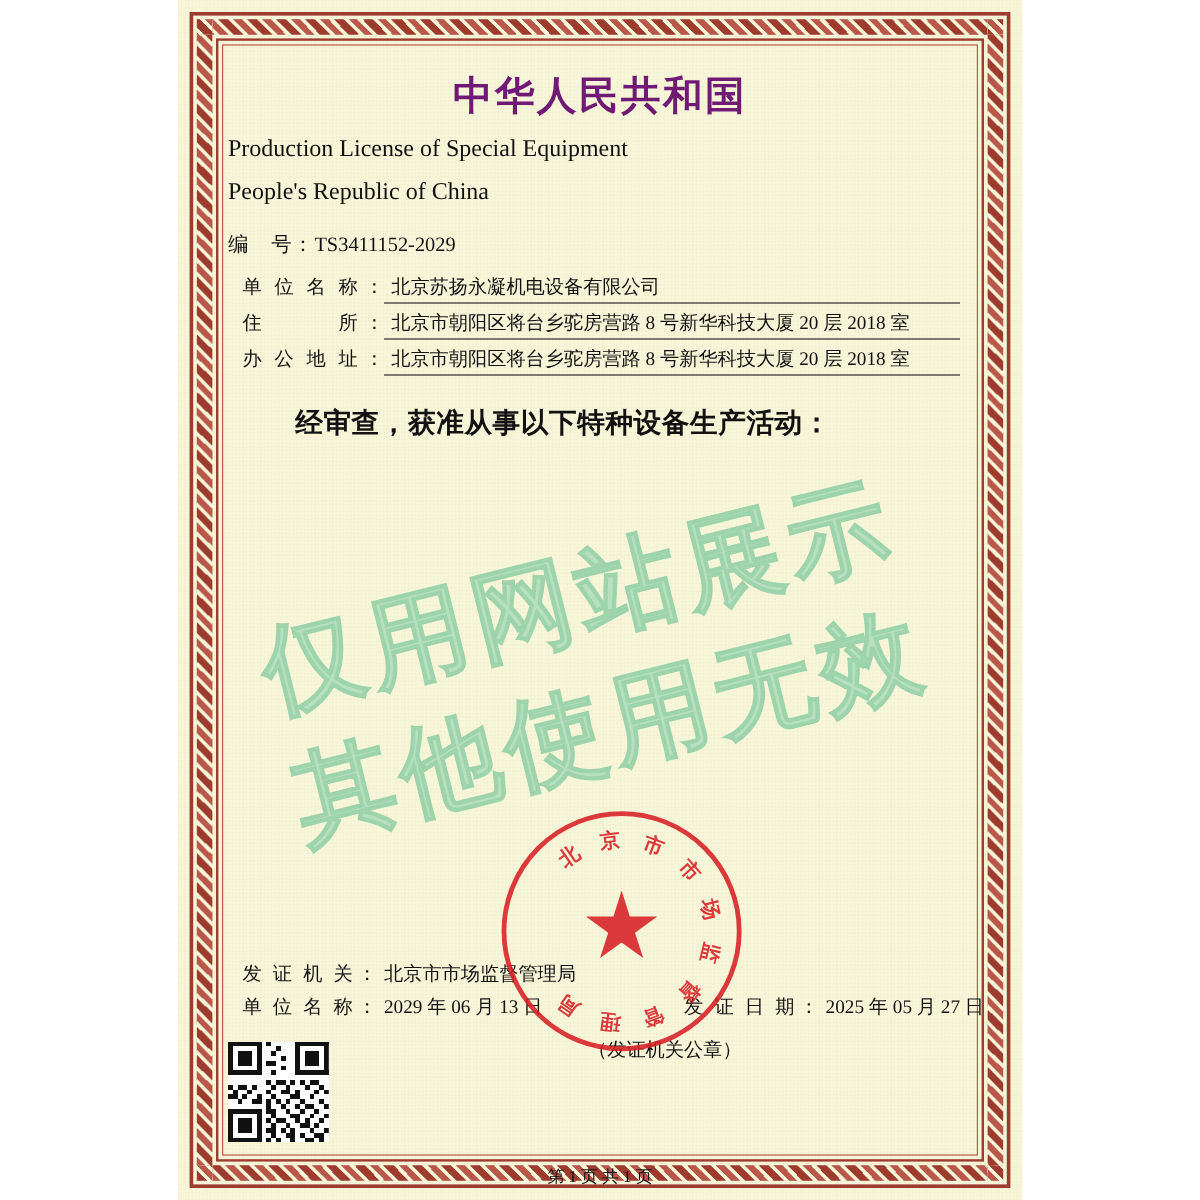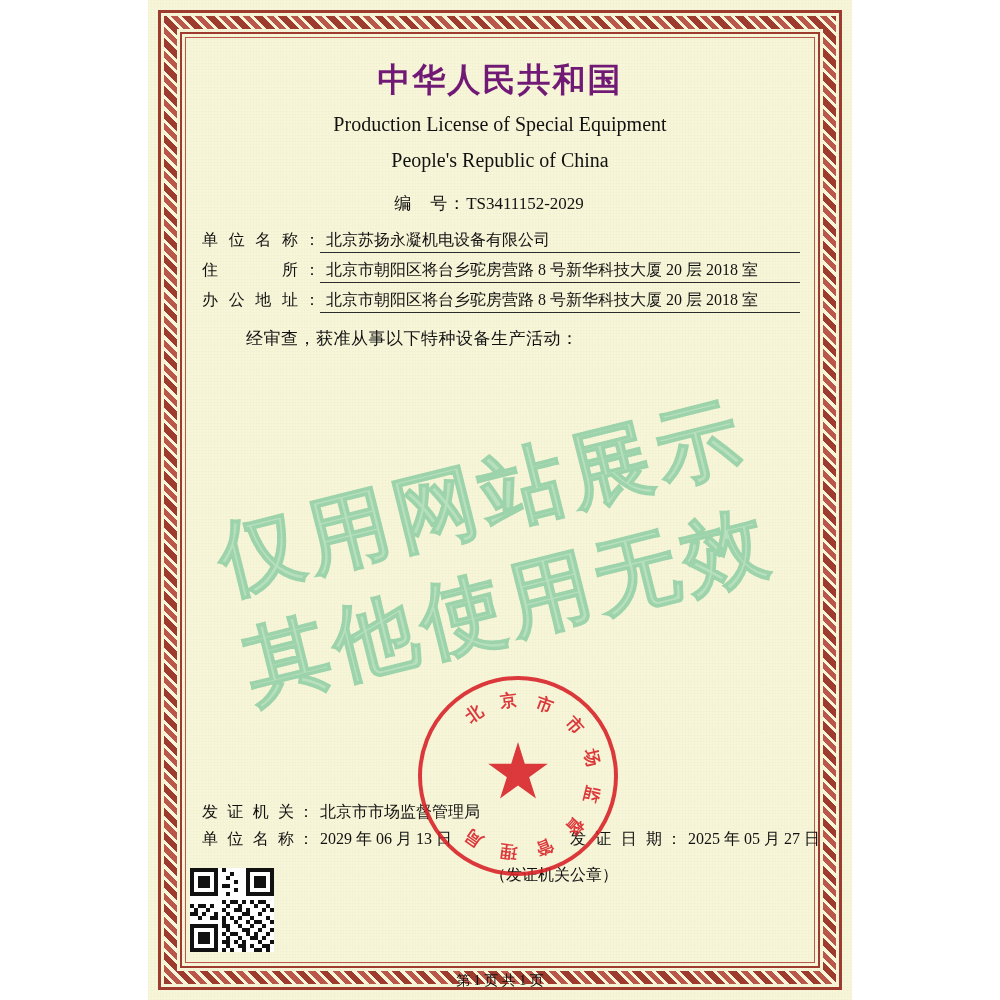--- a/index.html
+++ b/index.html
@@ -87,30 +87,30 @@
     text-align: center;
     color: #701a75;
     font-family: "Liberation Sans", "DejaVu Sans", sans-serif;
     font-weight: bold;
     font-size: 33px;
     letter-spacing: 2px;
     line-height: 44px;
     margin-top: 16px;
   }
   .title-en {
-    text-align: center;
+    text-align: left;
     color: #111111;
     font-family: "Liberation Serif", "DejaVu Serif", serif;
     font-size: 20px;
     line-height: 28px;
     margin-top: 8px;
   }
   .serial-row {
     margin-top: 18px;
-    text-align: center;
+    text-align: left;
     padding-right: 22px;
     font-size: 17px;
     color: #111;
   }
   .serial-row .label { letter-spacing: 1px; }
   .serial-row .value { font-family: "Liberation Serif", "DejaVu Serif", serif; }
 
   .fields {
     margin-top: 12px;
     padding-left: 12px;
@@ -142,25 +142,26 @@
     font-size: 16px;
     line-height: 25px;
     color: #111;
     border-bottom: 1px solid #2b2b2b;
     padding-left: 6px;
     min-height: 25px;
   }
   .field-value.tall { line-height: 25px; }
 
   .statement {
-    margin-top: 14px;
+    margin-top: 24px;
     padding-left: 56px;
-    font-size: 17px;
+    font-size: 23px;
     color: #111;
     letter-spacing: 0.5px;
+    font-weight: bold;
   }
 
   table.items {
     margin: 10px auto 0 auto;
     width: 594px;
     border-collapse: collapse;
     table-layout: fixed;
   }
   table.items th, table.items td {
     border: 1px solid #2b2b2b;

